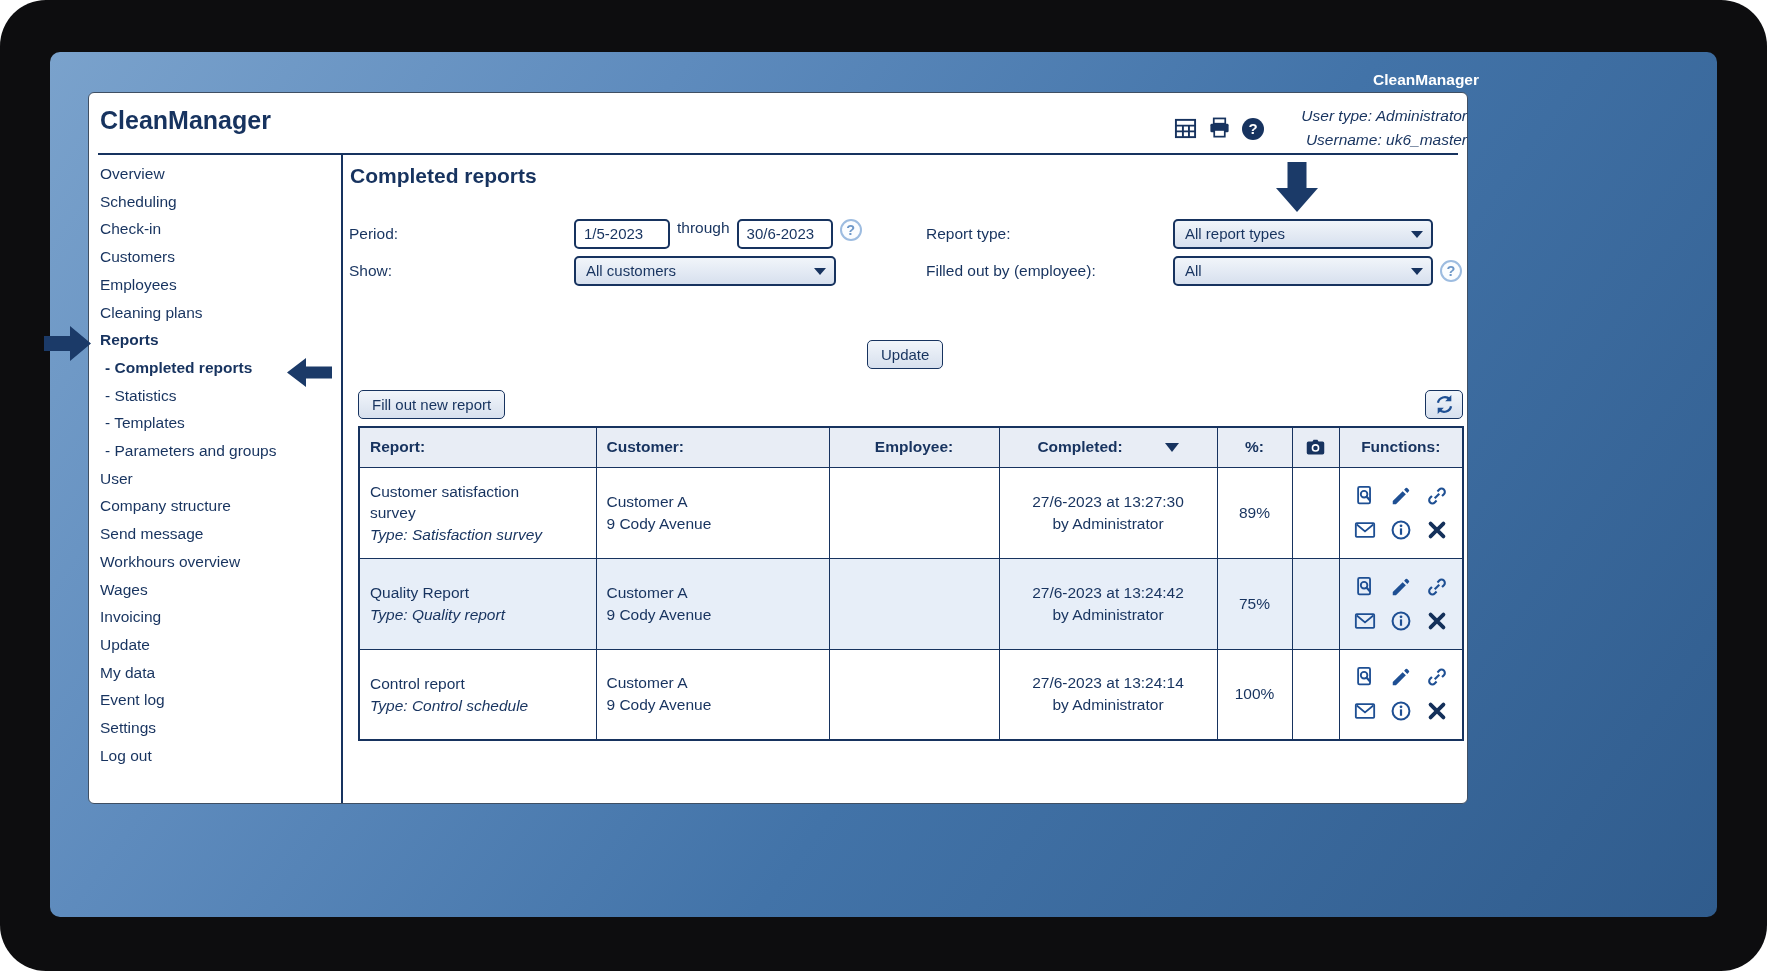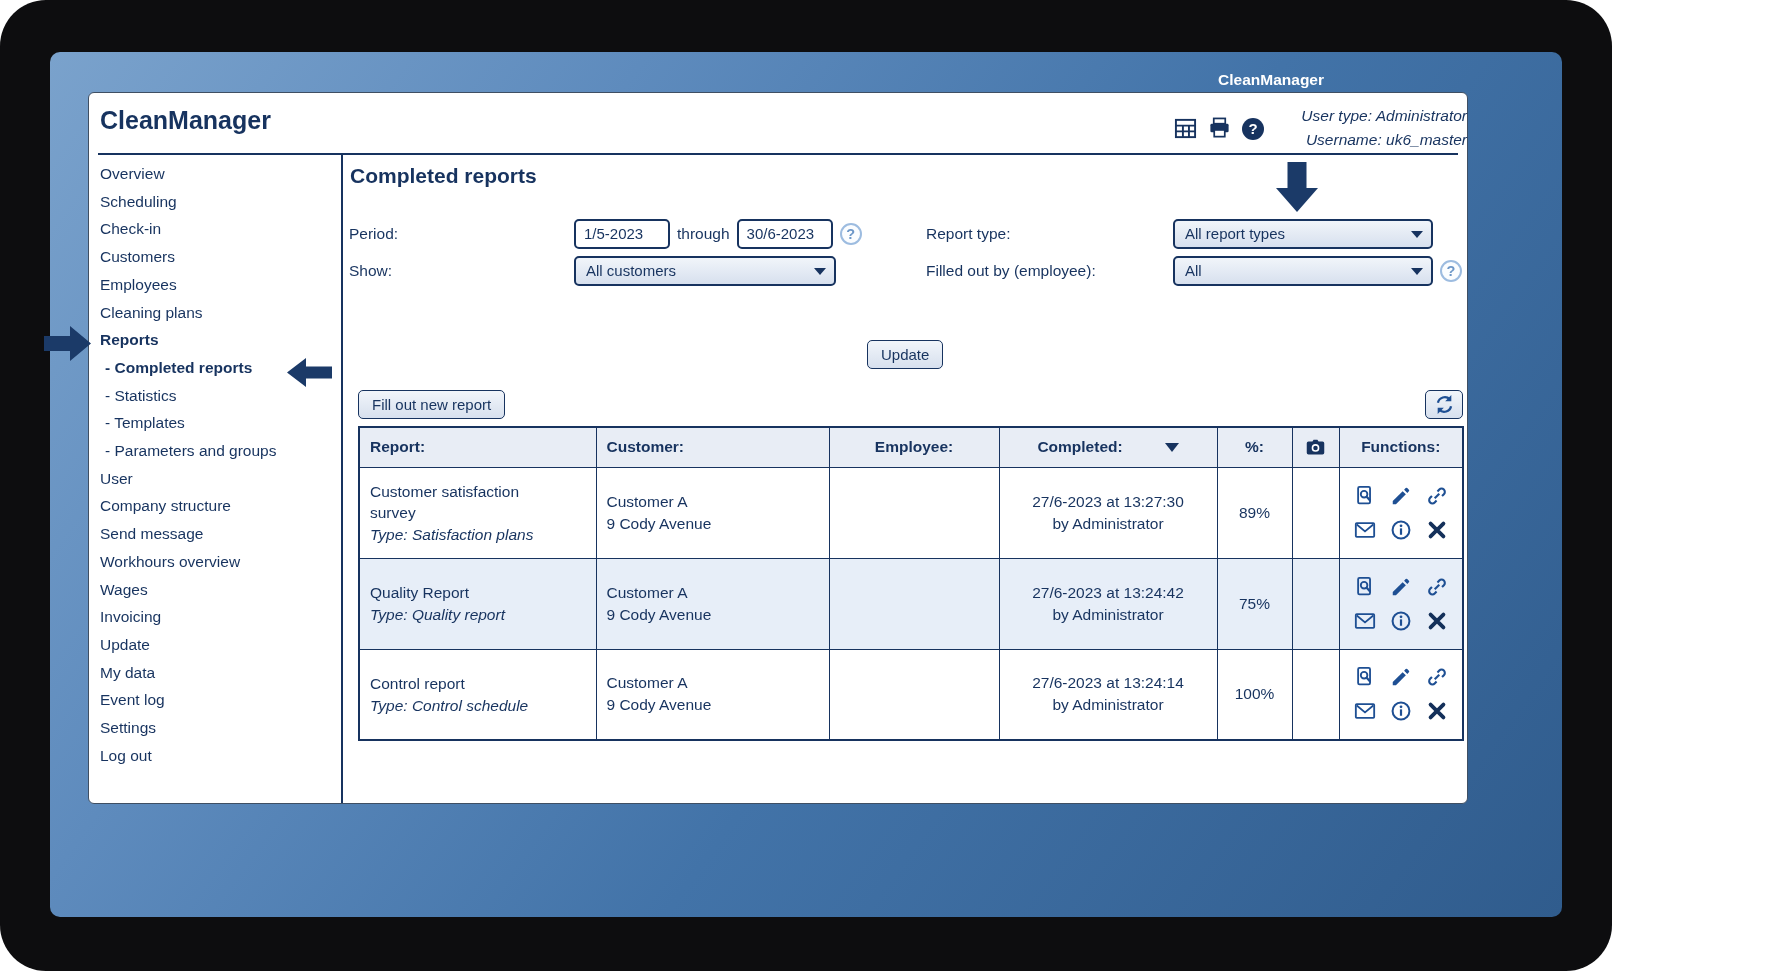--- a/index.html
+++ b/index.html
@@ -1,17 +1,17 @@
 <!DOCTYPE html>
 <html><head>
 <meta charset="utf-8">
 <style>
   *{margin:0;padding:0;box-sizing:border-box}
   body{background:#fff;font-family:"Liberation Sans",sans-serif;color:#17335f}
-  .stage{position:relative;width:1612px;height:971px;overflow:hidden}
+  .stage{position:relative;width:1767px;height:971px;overflow:hidden}
   .frame{position:absolute;inset:0;background:#0d0d0f;border-radius:46px}
   .desktop{position:absolute;left:50px;top:52px;right:50px;bottom:54px;border-radius:10px;
     background:linear-gradient(126deg,#7aa2cc 0%,#5e8bbd 28%,#4273a8 58%,#305c8d 100%)}
   .watermark{position:absolute;top:19px;right:238px;color:#fff;font-weight:bold;font-size:15.5px}
   .window{position:absolute;left:38px;top:40px;width:1380px;height:712px;background:#fff;
     border:1px solid #3f4f63;border-radius:6px}
   .app-title{position:absolute;left:11px;top:13px;font-size:25px;font-weight:bold;white-space:nowrap}
   .hicons{position:absolute;left:1085px;top:24px;display:flex;gap:11px;align-items:center}
   .hicon{width:23px;height:23px;display:flex;align-items:center;justify-content:center}
   .helpdisc{width:22px;height:22px;border-radius:50%;background:#17335f;color:#fff;font-weight:bold;
@@ -20,21 +20,21 @@
   .hdivider{position:absolute;left:9px;right:9px;top:60px;height:2px;background:#17335f}
   .sidebar{position:absolute;left:11px;top:67px;width:238px;font-size:15.5px}
   .side-item{line-height:27.7px;white-space:nowrap}
   .side-item.bold{font-weight:bold}
   .side-item.sub{padding-left:5px}
   .vdivider{position:absolute;left:252px;top:60px;bottom:0;width:2px;background:#17335f}
   .page-title{position:absolute;left:261px;top:71px;font-size:21px;font-weight:bold}
   .filters{position:absolute;left:260px;top:122px;width:1116px}
   .f-row{display:flex;align-items:center;height:37px}
   .fl1{width:225px;font-size:15.5px}
-  .fc1{width:352px;display:flex;align-items:center}
+  .fc1{width:352px;display:flex;align-items:flex-start}
   .fl2{width:247px;font-size:15.5px}
   .fc2{display:flex;align-items:center}
   .tin{height:30px;width:96px;border:2px solid #17335f;border-radius:5px;padding:0 8px;font-size:15px;
     color:#17335f;background:#fff;font-family:inherit}
   .through{margin:0 7px;font-size:15.5px}
   .dd{position:relative;height:30px;width:262px;border:2px solid #17335f;border-radius:5px;
     background:linear-gradient(#f1f5fa,#d7e0ee);display:flex;align-items:center;
     padding:0 26px 0 10px;font-size:15px}
   .dd.w260{width:260px}
   .caret{position:absolute;right:8px;top:10px;width:0;height:0;border-left:6.5px solid transparent;
@@ -266,21 +266,21 @@
             <th data-interactable="false"><svg class="camic" data-interactable="false">
                   <use href="#i-camera"></use>
                 </svg></th>
             <th data-interactable="false">Functions:</th>
           </tr>
         </thead>
         <tbody>
           <tr data-interactable="false">
             <td class="al">
               <div class="rname" data-interactable="false">Customer satisfaction survey</div>
-              <div class="rtype" data-interactable="false">Type: Satisfaction plans</div>
+              <div class="rtype" data-interactable="false">Type: Satisfaction survey</div>
             </td>
             <td class="al">
               <div class="cline" data-interactable="false">Customer A</div>
               <div class="cline" data-interactable="false">9 Cody Avenue</div>
             </td>
             <td class="ctr" data-interactable="false"></td>
             <td class="ctr">
               <div class="cline" data-interactable="false">27/6-2023 at 13:27:30</div>
               <div class="cline" data-interactable="false">by Administrator</div>
             </td>

